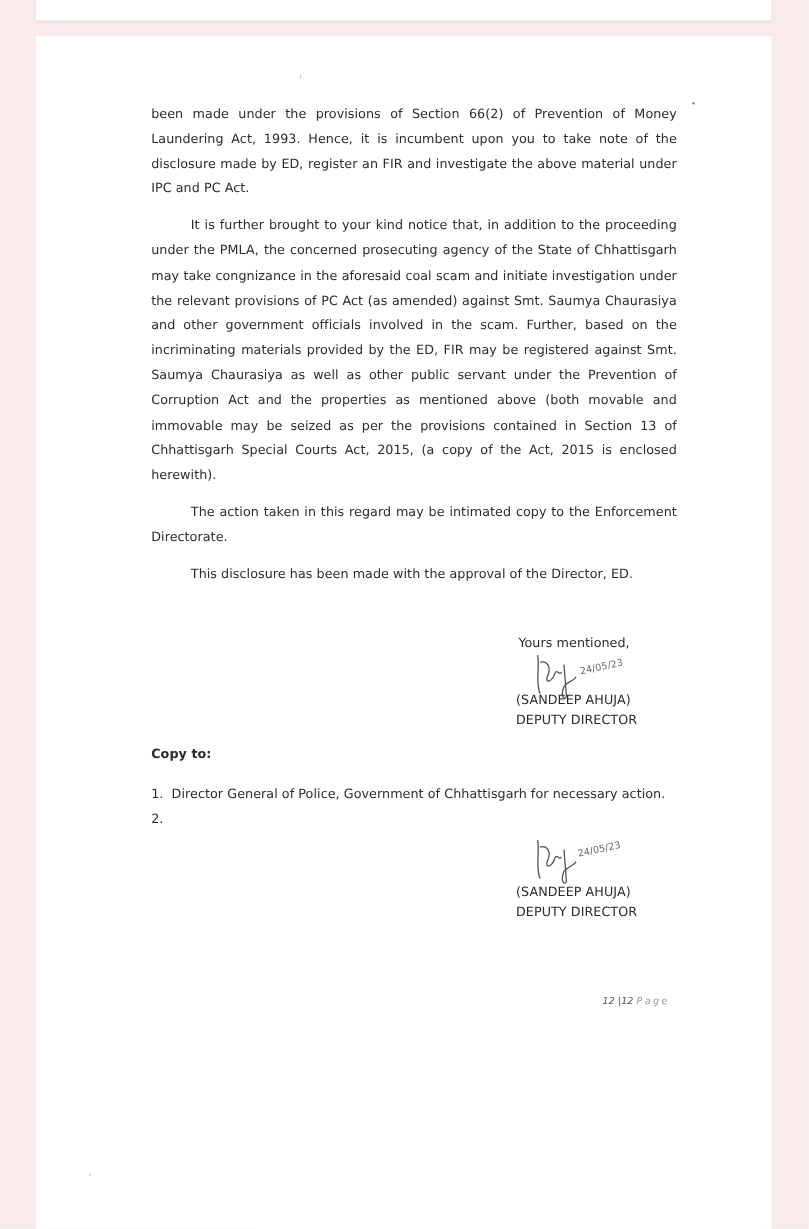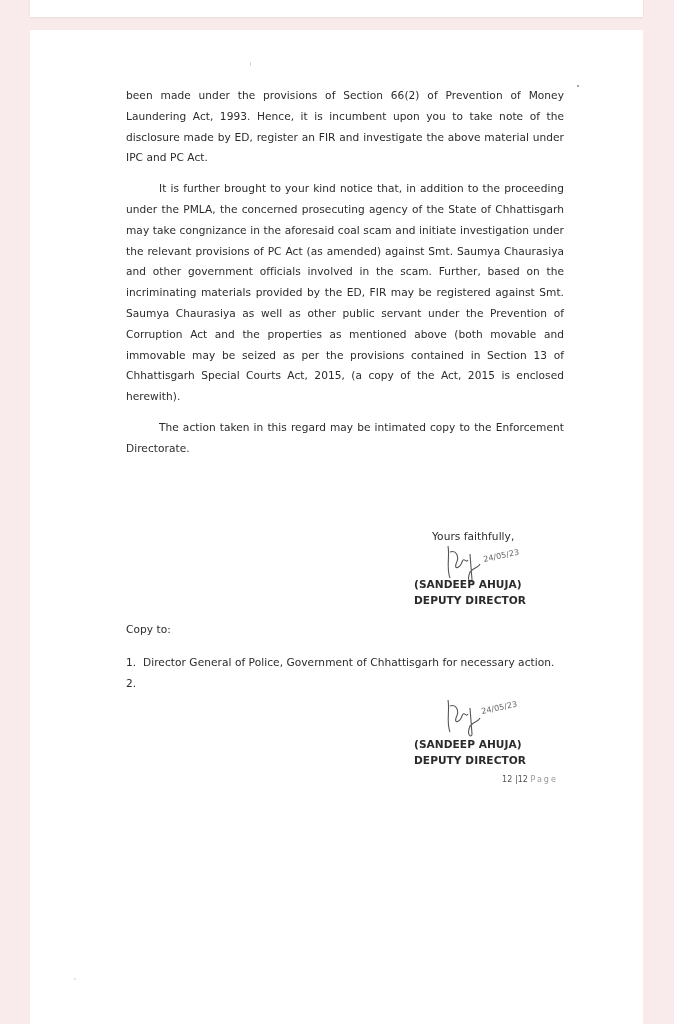--- a/index.html
+++ b/index.html
@@ -62,29 +62,29 @@
       white-space: nowrap;
     }
     .sig-svg {
       position: absolute;
       left: 316px;
       width: 90px;
       height: 44px;
     }
     .name {
       position: absolute;
-      left: 288px;
-      font-weight: bold;
+      left: 304px;
+      font-weight: normal;
       white-space: nowrap;
       line-height: 16px;
     }
     .copy-to {
       position: absolute;
       left: 0;
-      font-weight: normal;
+      font-weight: bold;
     }
     .copy-list {
       position: absolute;
       left: 0;
       width: 450px;
       margin: 0;
       padding: 0;
       list-style: none;
     }
     .copy-list li {
@@ -123,23 +123,24 @@
   <span class="speck" style="left:547px;top:55px;width:2px;height:2px;"></span>
   <span class="speck" style="left:220px;top:32px;width:1px;height:4px;background:#ccc;"></span>
 
   <div class="content">
     <p class="para">been made under the provisions of Section 66(2) of Prevention of Money Laundering Act, 1993. Hence, it is incumbent upon you to take note of the disclosure made by ED, register an FIR and investigate the above material under IPC and PC Act.</p>
     <div class="gap"></div>
     <p class="para indent">It is further brought to your kind notice that, in addition to the proceeding under the PMLA, the concerned prosecuting agency of the State of Chhattisgarh may take congnizance in the aforesaid coal scam and initiate investigation under the relevant provisions of PC Act (as amended) against Smt. Saumya Chaurasiya and other government officials involved in the scam. Further, based on the incriminating materials provided by the ED, FIR may be registered against Smt. Saumya Chaurasiya as well as other public servant under the Prevention of Corruption Act and the properties as mentioned above (both movable and immovable may be seized as per the provisions contained in Section 13 of Chhattisgarh Special Courts Act, 2015, (a copy of the Act, 2015 is enclosed herewith).</p>
     <div class="gap"></div>
     <p class="para indent">The action taken in this regard may be intimated copy to the Enforcement Directorate.</p>
     <div class="gap"></div>
+    <p class="para indent">This disclosure has been made with the approval of the Director, ED.</p>
 
     <div class="signoff" style="top:441px;">
-      <span class="yours">Yours faithfully,</span>
+      <span class="yours">Yours mentioned,</span>
       <svg class="sig-svg" style="top:16px;" viewBox="0 0 90 44">
         <path d="M6 4 C 8 14, 4 26, 8 36 M8 10 C 14 8, 18 14, 14 22 C 12 28, 18 26, 20 20 C 22 14, 24 22, 26 18 M28 12 L30 38 C 30 42, 24 40, 28 30 C 34 24, 36 26, 38 22" fill="none" stroke="#555" stroke-width="1.1"></path>
         <text x="42" y="20" font-size="8" fill="#666" font-family="DejaVu Sans, sans-serif" transform="rotate(-12 42 20)">24/05/23</text>
       </svg>
       <div class="name" style="top:50px;">(SANDEEP AHUJA)</div>
       <div class="name" style="top:66px;">DEPUTY DIRECTOR</div>
     </div>
 
     <div class="copy-to" style="top:534px;">Copy to:</div>
 
@@ -155,21 +156,21 @@
 
     <div class="signoff" style="top:611px;">
       <svg class="sig-svg" style="top:0px;left:316px;" viewBox="0 0 90 44">
         <path d="M6 4 C 8 14, 4 26, 8 36 M8 10 C 14 8, 18 14, 14 22 C 12 28, 18 26, 20 20 C 22 14, 24 22, 26 18 M28 12 L30 38 C 30 42, 24 40, 28 30 C 34 24, 36 26, 38 22" fill="none" stroke="#555" stroke-width="1.1"></path>
         <text x="40" y="18" font-size="8" fill="#666" font-family="DejaVu Sans, sans-serif" transform="rotate(-12 40 18)">24/05/23</text>
       </svg>
       <div class="name" style="top:40px;">(SANDEEP AHUJA)</div>
       <div class="name" style="top:56px;">DEPUTY DIRECTOR</div>
     </div>
 
-    <div class="page-num" style="top:685px;">
+    <div class="page-num" style="top:740px;font-style:italic;">
       <span>12</span>
       <span>|</span><span>12</span>
       <span class="pg">Page</span>
     </div>
   </div>
 
   <span class="speck" style="left:44px;top:948px;width:2px;height:2px;background:#ddd;"></span>
 </div>
 
 </body></html>

